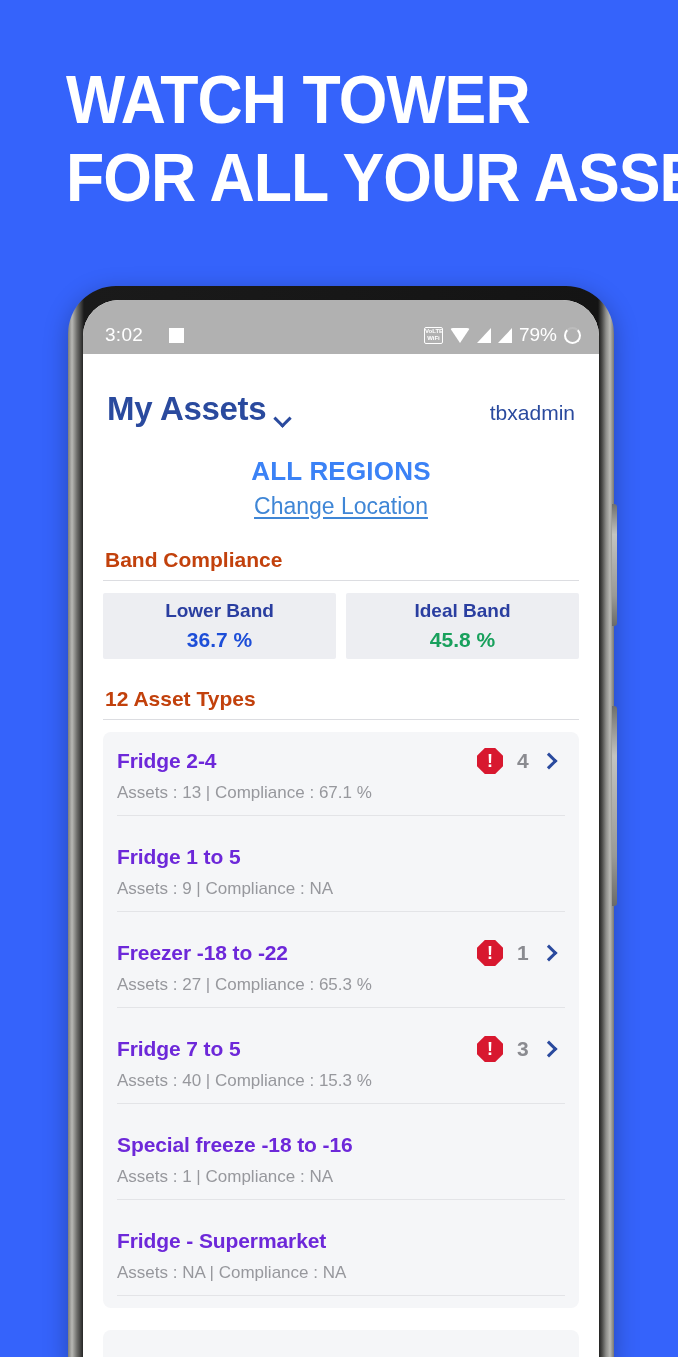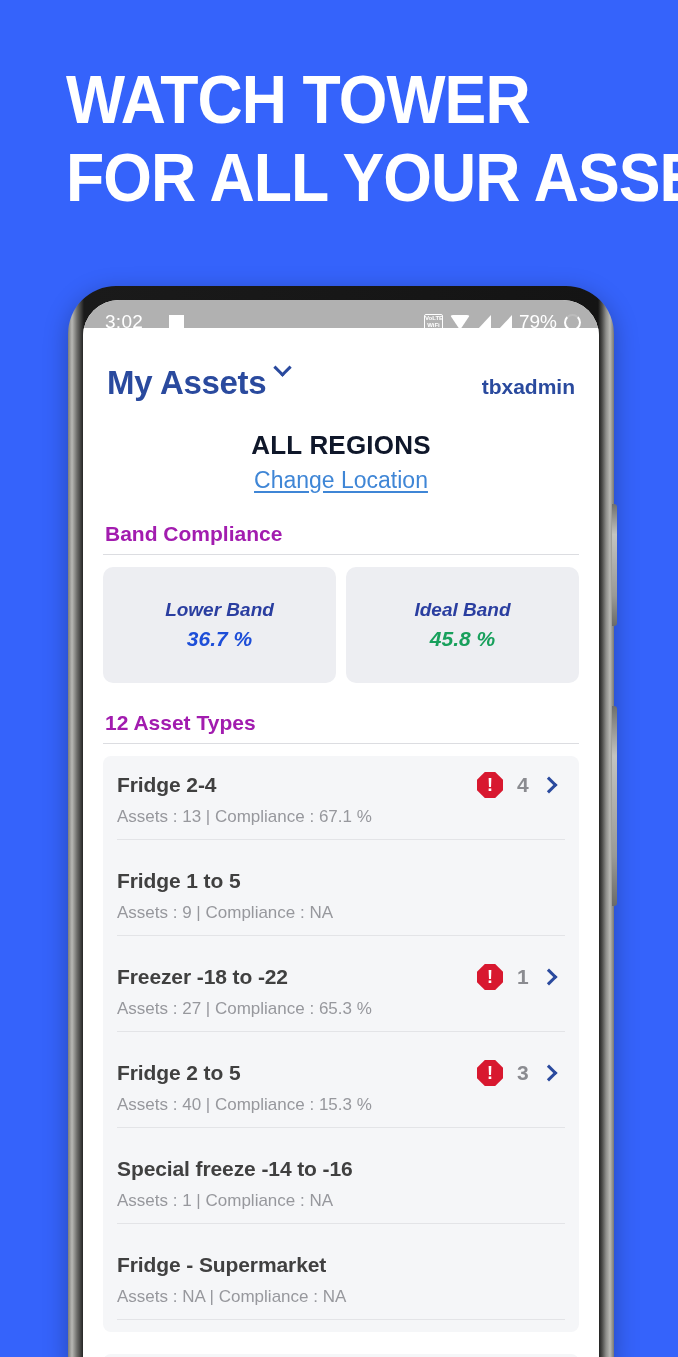--- a/index.html
+++ b/index.html
@@ -66,21 +66,21 @@
     right: -3px;
     width: 5px;
     border-radius: 0 3px 3px 0;
     background: linear-gradient(180deg,#6f6f6c,#c3c3bf 25%,#9a9a96 75%,#6b6b68);
   }
   .side-btn.vol   { top: 218px; height: 122px; }
   .side-btn.power { top: 420px; height: 200px; }
 
   
   .statusbar {
-    height: 28px;
+    height: 54px;
     background: #B1B1B1;
     display: flex;
     align-items: center;
     padding: 16px 18px 0 22px;
     color: #FFFFFF;
     font-size: 19px;
     gap: 26px;
   }
   .sb-time { font-size: 19px; letter-spacing: 0.3px; }
   .sb-square {
@@ -133,80 +133,79 @@
     align-items: baseline;
     justify-content: space-between;
     padding: 36px 4px 0 4px;
   }
   .app-title {
     color: #2A4A9E;
     font-size: 33px;
     font-weight: 700;
     letter-spacing: -0.3px;
   }
-  .title-row { display: flex; align-items: flex-start; gap: 10px; }
+  .title-row { display: flex; align-items: flex-end; gap: 10px; }
   .chev-down {
     width: 13px; height: 13px;
     border-right: 3.5px solid #2A4A9E;
     border-bottom: 3.5px solid #2A4A9E;
     transform: rotate(45deg) translate(-2px,-2px);
   }
   .app-user {
     color: #2A4A9E;
     font-size: 21px;
-    font-weight: 700;
+    font-weight: 400;
     text-align: center;
   }
 
   .region-block { text-align: center; margin-top: 28px; }
   .region-name {
-    color: #0f172a;
+    color: #3b82f6;
     font-size: 26px;
     font-weight: 700;
     letter-spacing: 0.2px;
   }
   .region-link {
     display: inline-block;
     margin-top: 6px;
     color: #3F86D6;
     font-size: 23px;
     text-decoration: underline;
     text-underline-offset: 3px;
   }
 
   .section-title {
-    color: #a21caf;
+    color: #c2410c;
     font-size: 21px;
     font-weight: 700;
     margin-top: 28px;
     padding-left: 2px;
   }
   .rule {
     height: 1px;
     background: #DCDDE1;
     margin-top: 8px;
   }
 
   
   .bands {
     display: flex;
     gap: 10px;
     margin-top: 12px;
   }
   .band {
     flex: 1;
     background: #EDEEF2;
-    border-radius: 10px;
-    height: 116px;
+    border-radius: 2px;
+    height: 66px;
     display: flex;
     flex-direction: column;
     align-items: center;
     justify-content: center;
     gap: 6px;
-    font-style: italic;
   }
   .band-label {
     color: #2A3EA0;
     font-size: 19px;
     font-weight: 700;
   }
   .band-value { font-size: 21px; font-weight: 700; }
   .band-value.gray  { color: #1d4ed8; }
   .band-value.green { color: #18A05C; }
   .band-value.red   { color: #D8182F; }
@@ -221,21 +220,21 @@
   .asset-row {
     padding: 16px 2px 12px 2px;
     position: relative;
   }
   .asset-main {
     display: flex;
     align-items: center;
     justify-content: space-between;
   }
   .asset-name {
-    color: #404040;
+    color: #6d28d9;
     font-size: 21px;
     font-weight: 700;
     letter-spacing: -0.1px;
   }
   .asset-right {
     display: flex;
     align-items: center;
     gap: 14px;
     padding-right: 4px;
   }
@@ -376,34 +375,34 @@
               <span class="alert-count">1</span>
               <span class="chev-right"></span>
             </span>
           </div>
           <div class="asset-sub">Assets : 27 | Compliance : 65.3 %</div>
           <div class="asset-div"></div>
         </div>
 
         <div class="asset-row">
           <div class="asset-main">
-            <span class="asset-name">Fridge 2 to 5</span>
+            <span class="asset-name">Fridge 7 to 5</span>
             <span class="asset-right">
               <span class="alert-octagon">!</span>
               <span class="alert-count">3</span>
               <span class="chev-right"></span>
             </span>
           </div>
           <div class="asset-sub">Assets : 40 | Compliance : 15.3 %</div>
           <div class="asset-div"></div>
         </div>
 
         <div class="asset-row no-alert">
           <div class="asset-main">
-            <span class="asset-name">Special freeze  -14 to -16</span>
+            <span class="asset-name">Special freeze  -18 to -16</span>
             <span class="asset-right">
               <span class="alert-octagon"></span>
               <span class="alert-count"></span>
               <span class="chev-right"></span>
             </span>
           </div>
           <div class="asset-sub">Assets : 1 | Compliance : NA</div>
           <div class="asset-div"></div>
         </div>
 

